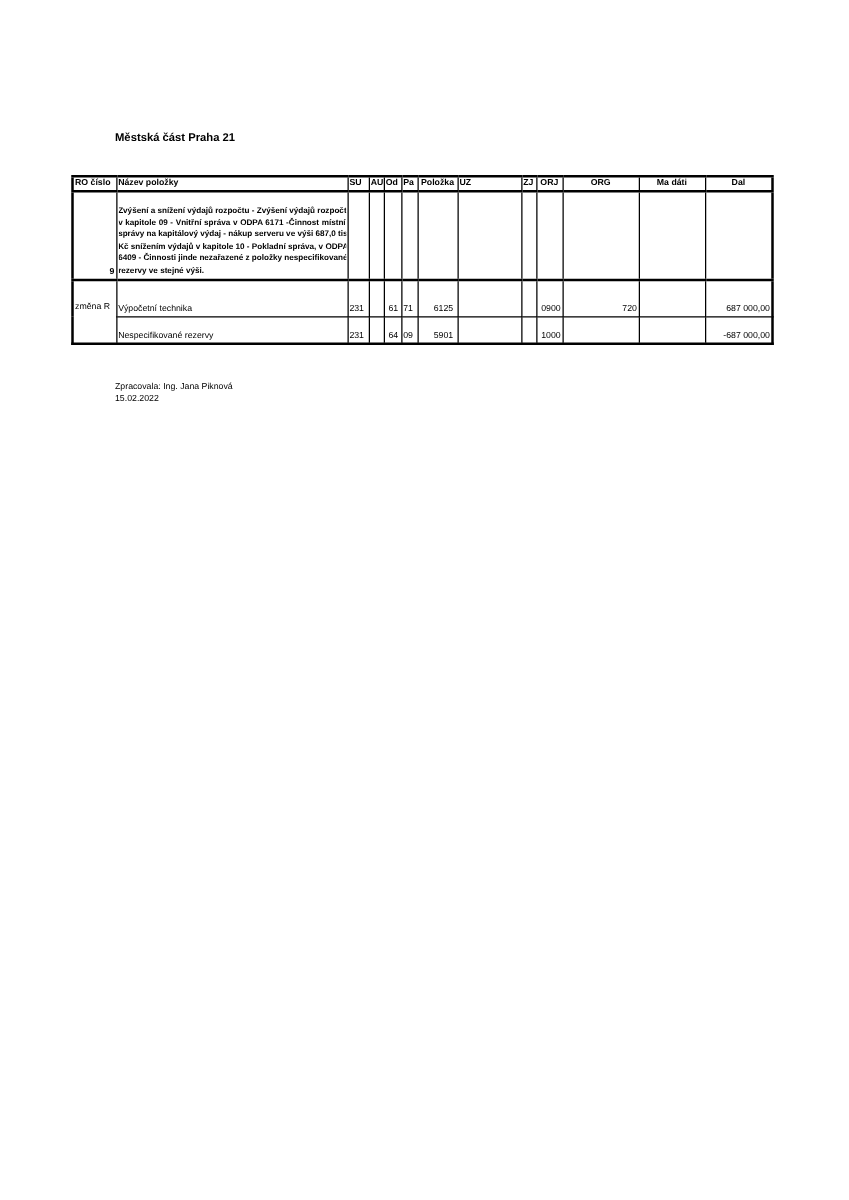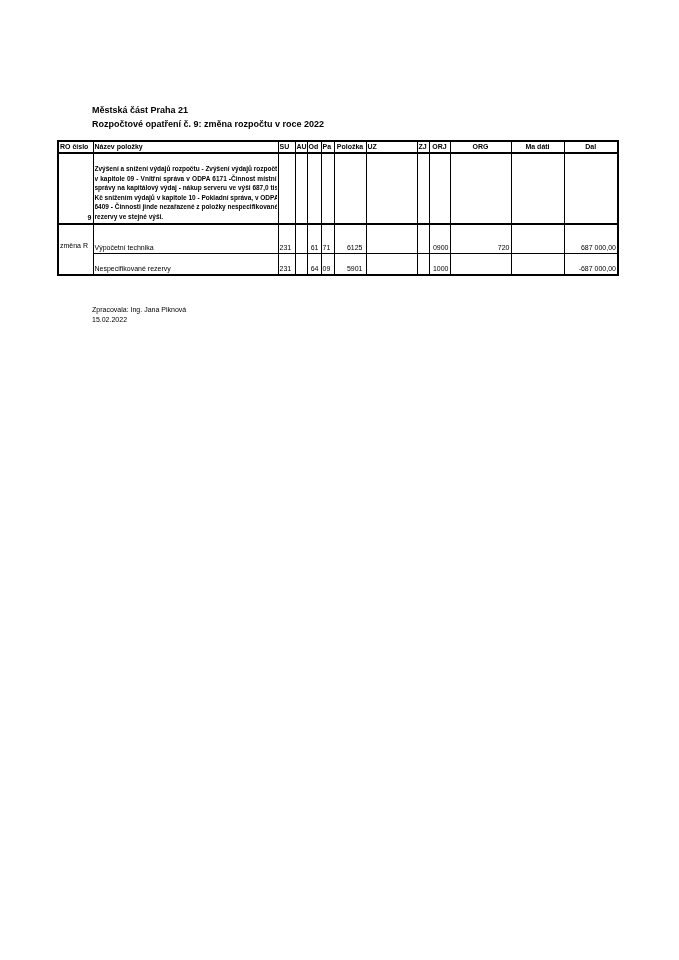--- a/index.html
+++ b/index.html
@@ -78,21 +78,20 @@
     white-space: nowrap;
   }
 </style>
 </head>
 <body>
 
 <div class="page">
 
   <div class="doc-title">
     <div>Městská část Praha 21</div>
-    <div>Rozpočtové opatření č. 9: změna rozpočtu v roce 2022</div>
   </div>
 
   <table class="budget-table">
     <colgroup>
       <col style="width:35px">
         <col style="width:185px">
         <col style="width:17px">
       <col style="width:12px">
         <col style="width:14px">
         <col style="width:13px">

